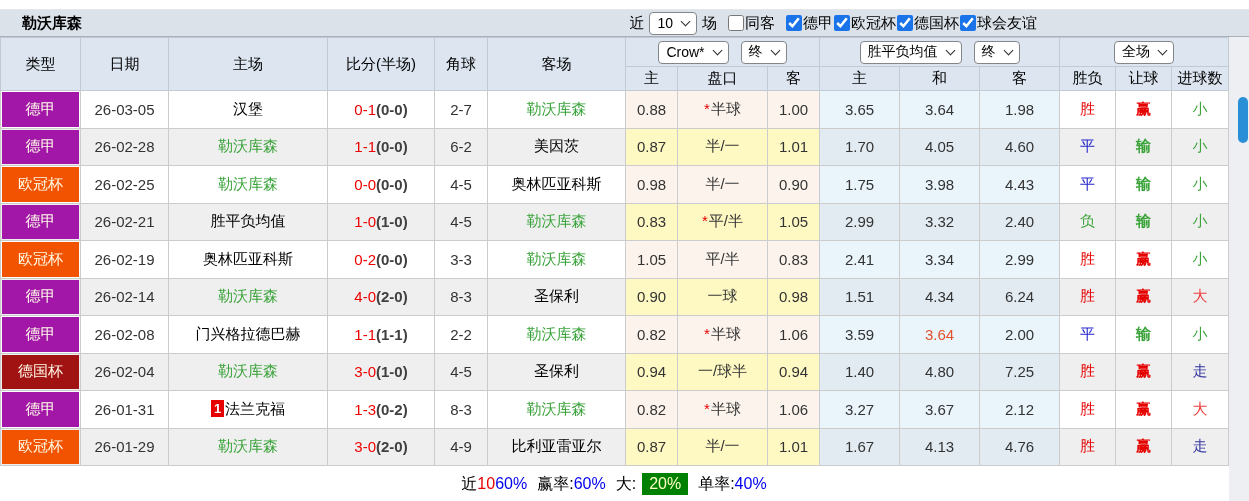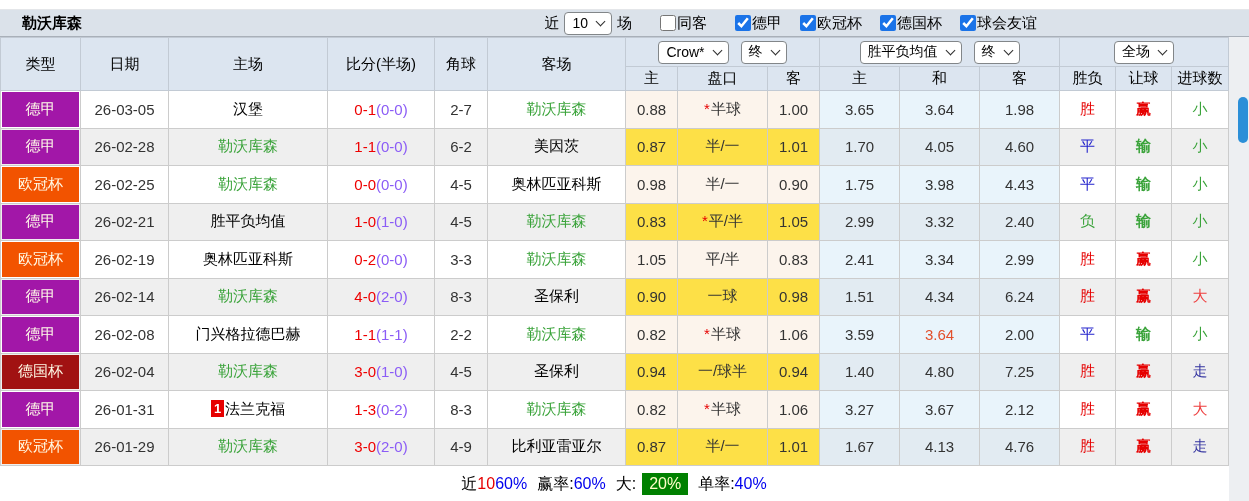--- a/index.html
+++ b/index.html
@@ -5,47 +5,47 @@
   *{box-sizing:border-box;margin:0;padding:0;}
   html,body{background:#fff;}
   body{font-family:"Liberation Sans","DejaVu Sans",sans-serif;}
   .page{position:relative;width:1249px;height:501px;background:#fff;overflow:hidden;}
   .top-strip{height:10px;background:#fff;border-bottom:1px solid #e4e6e9;}
   .title-bar{height:27px;background:#dbe2ea;border-bottom:1px solid #a9b0b9;display:flex;align-items:center;font-size:15px;color:#000;}
   .team-title{font-weight:bold;padding-left:22px;font-size:15px;}
   .filters{margin-left:auto;margin-right:212px;display:flex;align-items:center;gap:5px;}
   .sel{display:inline-flex;align-items:center;background:#fff;border:1px solid #828689;border-radius:4px;height:23px;padding:0 7px;font-size:14px;gap:9px;cursor:default;color:#000;}
   .sel .chev{width:7px;height:7px;border-right:1.6px solid #2d2d2d;border-bottom:1.6px solid #2d2d2d;transform:rotate(45deg);margin-top:-4px;}
-  .chk{display:inline-flex;align-items:center;gap:1px;margin-left:18px;}
+  .chk{display:inline-flex;align-items:center;gap:1px;margin-left:1px;}
   .chk input{width:16px;height:16px;accent-color:#1a73e8;}
   .gap-r{margin-right:5px;}
   table{position:relative;border-collapse:collapse;table-layout:fixed;width:1228px;font-size:15px;}
   thead th{background:#dce5f0;border:1px solid #c2cad4;font-weight:normal;color:#000;text-align:center;}
   tr.hrow1 th{height:29px;}
   tr.hrow2 th{height:24px;}
   .selwrap{display:flex;align-items:center;justify-content:center;gap:12px;}
   tbody td{border:1px solid #ccc;height:37.5px;text-align:center;color:#333;vertical-align:middle;padding:0;}
   tbody tr.odd td{background:#fff;}
   tbody tr.even td{background:#efefef;}
   tbody tr.odd td.crow{background:#fcf4ec;}
-  tbody tr.even td.crow{background:#fde047;}
+  tbody tr.even td.crow{background:#fef9c3;}
   tbody tr.odd td.avg{background:#e9f4fb;}
   tbody tr.even td.avg{background:#e2ebf2;}
   td.c-type{padding:1px 1px;}
   .badge{display:flex;align-items:center;justify-content:center;height:100%;width:100%;color:#fffce8;font-size:15px;}
   .c-team{color:#000;}
   .t-green{color:#3aa33a;}
   .t-red{color:#e60000;}
   .t-blue{color:#2222cc;}
   .t-red2{color:#ee4040;}
   .t-navy{color:#3333a0;}
   .t-hot{color:#e2502c;}
   .bold{font-weight:bold;}
   .score-ft{color:#ee0000;}
-  .score-ht{color:#8b5cf6;}
+  .score-ht{color:#404040;font-weight:bold;}
   .star{color:#e60000;margin-right:1px;}
   .rank{display:inline-block;background:#e60000;color:#fff;font-size:13px;font-weight:bold;line-height:17px;padding:0 3px;margin-right:1px;vertical-align:1px;}
   .footer{width:1228px;height:36px;display:flex;align-items:center;justify-content:center;font-size:16px;color:#000;}
   .f-red{color:#e60000;}
   .f-blue{color:#0000ee;}
   .f-big{background:#008000;color:#ffffc8;padding:2px 7px;margin-left:6px;}
   .sp{margin-left:10px;}
   .rail{position:absolute;right:0;top:37px;width:20px;height:464px;background:#edeff2;}
   .thumb{position:absolute;right:1px;top:60px;width:10px;height:46px;background:#2b8fd8;border-radius:5px;}
 </style>

